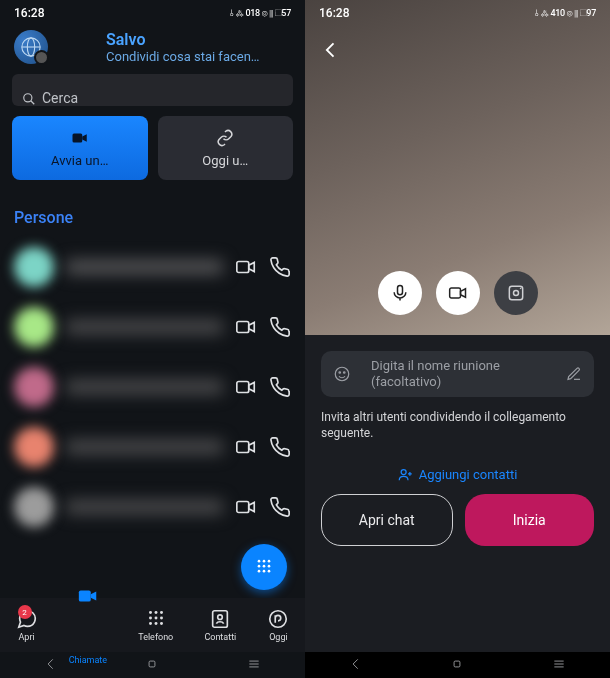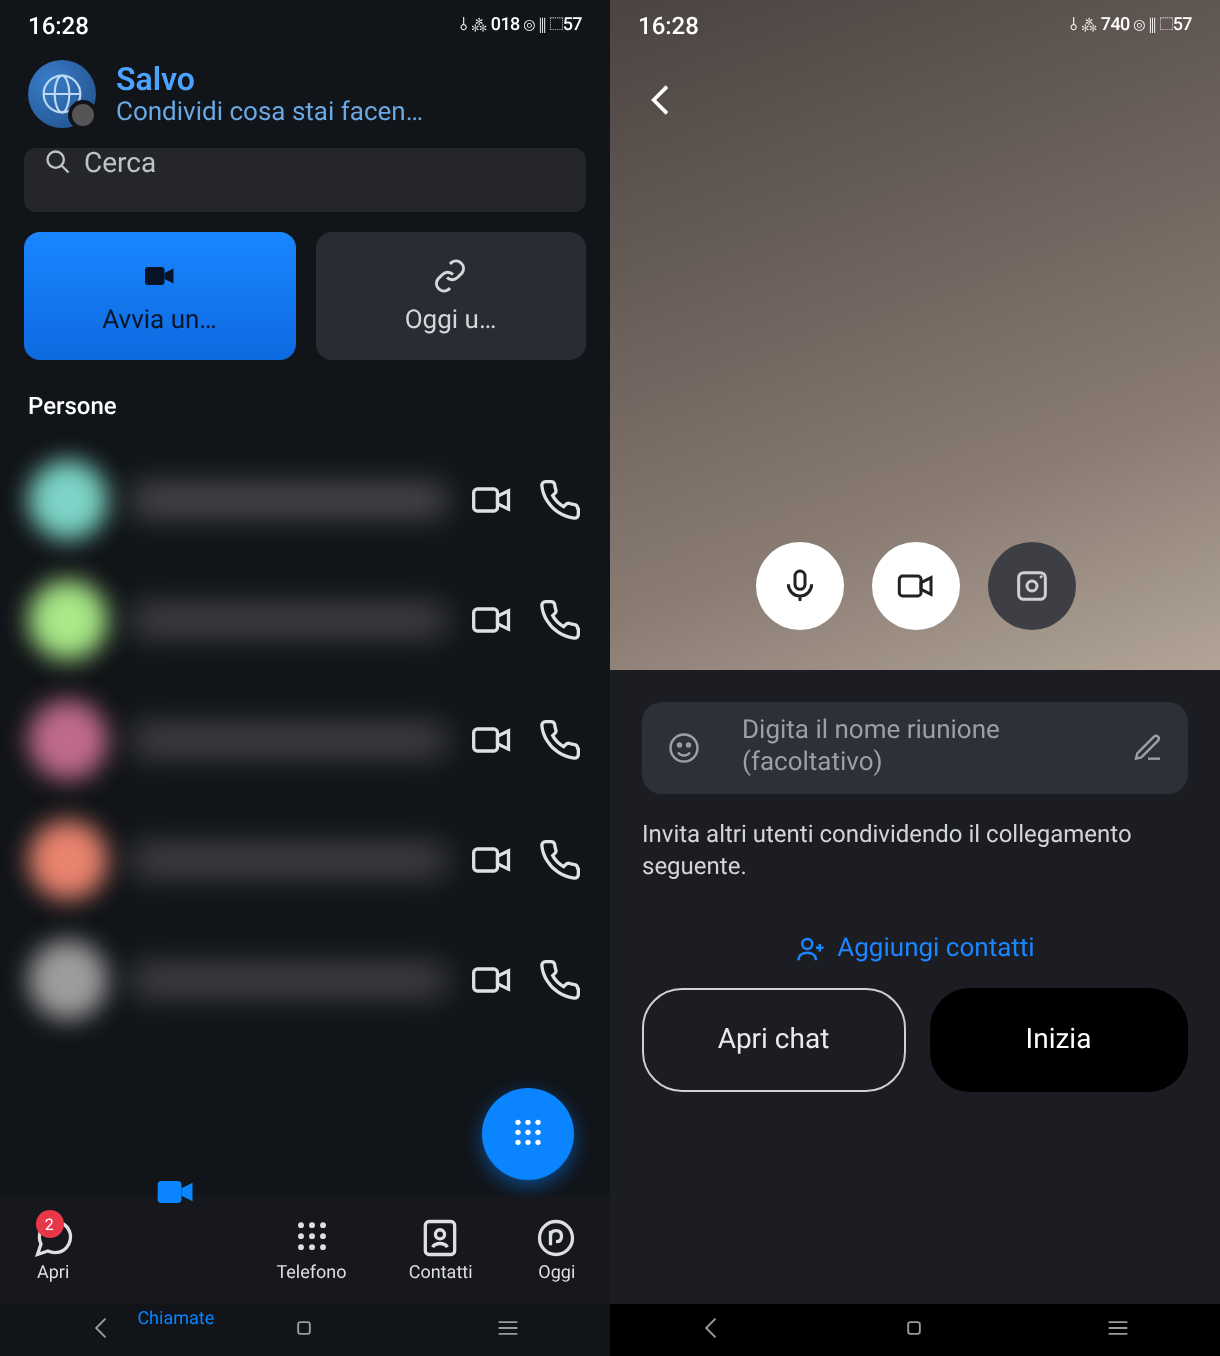--- a/index.html
+++ b/index.html
@@ -10,35 +10,35 @@
 
 
 .statusbar { height:26px; display:flex; align-items:center; justify-content:space-between; padding:0 14px; color:#fff; font-size:12px; font-weight:500; }
 .statusbar .right { display:flex; align-items:center; gap:3px; font-size:9px; letter-spacing:-0.3px; }
 
 
 .header-left { display:flex; align-items:center; padding:4px 14px 6px; gap:10px; }
 .avatar { width:34px; height:34px; border-radius:50%; background:radial-gradient(circle at 30% 30%, #3a7cc9, #1e4e86); position:relative; display:flex; align-items:center; justify-content:center; }
 .avatar::after { content:""; position:absolute; bottom:-1px; right:-1px; width:11px; height:11px; border-radius:50%; background:#555; border:2px solid #111418; }
 .avatar svg { width:22px; height:22px; }
-.header-text { display:flex; flex-direction:column; overflow:hidden; }
+.header-text { display:flex; flex-direction:column; overflow:hidden;margin-left:48px; }
 .profile-name { color:#4aa3ff; font-size:16px; font-weight:600; }
 .profile-sub { color:#6ba9e5; font-size:13px; white-space:nowrap; overflow:hidden; text-overflow:ellipsis; max-width:180px; }
 
-.searchbar { margin:4px 12px 10px; height:32px; background:#25262b; border-radius:6px; display:flex; align-items:flex-start; padding:0 10px; color:#bfc2c7; font-size:14px; gap:6px; }
+.searchbar { margin:4px 12px 10px; height:32px; background:#25262b; border-radius:6px; display:flex; align-items:flex-end; padding:0 10px; color:#bfc2c7; font-size:14px; gap:6px; }
 .searchbar svg { width:14px; height:14px; flex-shrink:0; }
 
 .btn-row { display:flex; gap:10px; padding:0 12px; }
 .big-btn { flex:1; height:64px; border-radius:8px; display:flex; flex-direction:column; align-items:center; justify-content:center; gap:6px; font-size:13px; }
 .big-btn.primary { background:linear-gradient(180deg,#1a86ff,#0d6ae0); color:#000; }
 .big-btn.primary .lbl { color:#0a1528; }
 .big-btn.secondary { background:#2a2c33; color:#d6d7da; }
 .big-btn svg { width:22px; height:18px; }
 
-.section-label { color:#ffffff; font-size:12px; font-weight:500; padding:16px 14px 10px; }
+.section-label { color:#3b82f6; font-size:16px; font-weight:500; padding:28px 14px 10px; }
 
 .contact-row { height:60px; display:flex; align-items:center; padding:0 14px; gap:12px; }
 .contact-avatar { width:40px; height:40px; border-radius:50%; filter:blur(6px); }
 .contact-name { flex:1; height:14px; border-radius:3px; filter:blur(8px); }
 .row-action { width:22px; height:22px; color:#dfe1e4; display:flex; align-items:center; justify-content:center; }
 .c1 .contact-avatar{background:#7cd4c6} .c1 .contact-name{background:#575759; width:140px}
 .c2 .contact-avatar{background:#a8e887} .c2 .contact-name{background:#4c4c4e; width:80px}
 .c3 .contact-avatar{background:#c06a8a} .c3 .contact-name{background:#4c4c4e; width:70px}
 .c4 .contact-avatar{background:#e8836e} .c4 .contact-name{background:#4c4c4e; width:120px}
 .c5 .contact-avatar{background:#9c9c9c} .c5 .contact-name{background:#4c4c4e; width:60px}
@@ -66,21 +66,21 @@
 .sheet-title { color:#fff; font-size:17px; font-weight:600; margin-bottom:14px; }
 .name-input { background:#2d3036; border-radius:10px; height:46px; display:flex; align-items:center; padding:0 12px; gap:20px; color:#9c9fa5; }
 .name-input .placeholder { flex:1; font-size:13px; line-height:1.2; }
 .invite-text { color:#d4d5d8; font-size:12px; line-height:1.35; margin:12px 0 10px; }
 .link-box { background:#2d3036; border-radius:18px; height:34px; display:flex; align-items:center; padding:0 12px; gap:10px; color:#d4d5d8; font-size:12px; }
 .link-box .url{ flex:1; white-space:nowrap; overflow:hidden; }
 .add-contacts { color:#1a86ff; font-size:13px; display:flex; align-items:center; justify-content:center; gap:6px; margin:16px 0 12px; }
 .sheet-btns { display:flex; gap:12px; }
 .sheet-btn { flex:1; height:52px; border-radius:20px; display:flex; align-items:center; justify-content:center; font-size:14px; }
 .sheet-btn.outline { border:1.5px solid #cfd0d3; color:#eaeaec; }
-.sheet-btn.solid { background:#000000; color:#fff;text-align:center; }
+.sheet-btn.solid { background:#be185d; color:#fff;text-align:center; }
 
 .screen-right .statusbar { position:absolute; top:0; left:0; right:0; z-index:5; }
 .lblspan { white-space:nowrap; overflow:hidden; text-overflow:ellipsis; max-width:90px; }
 </style>
 </head>
 <body>
 
 <div class="screen screen-left">
 
   <div class="statusbar">
@@ -275,21 +275,21 @@
     <span><svg viewBox="0 0 24 24" fill="none" stroke="currentColor" stroke-width="1.6">
           <path d="M4 7h16M4 12h16M4 17h16"></path>
         </svg></span>
   </div>
 </div>
 
 <div class="screen screen-right">
 
   <div class="statusbar">
     <span>16:28</span>
-    <span class="right">⫰ ⁂ 740 ⦾ ⫴ ⬚57</span>
+    <span class="right">⫰ ⁂ 410 ⦾ ⫴ ⬚97</span>
   </div>
 
   <div class="camera-area">
     <div class="back-btn">
       <svg width="20" height="20" viewBox="0 0 24 24" fill="none" stroke="currentColor" stroke-width="2.2">
           <path d="M15 4 L7 12 L15 20"></path>
         </svg>
     </div>
     <div class="cam-controls">
       <div class="cam-btn white">

